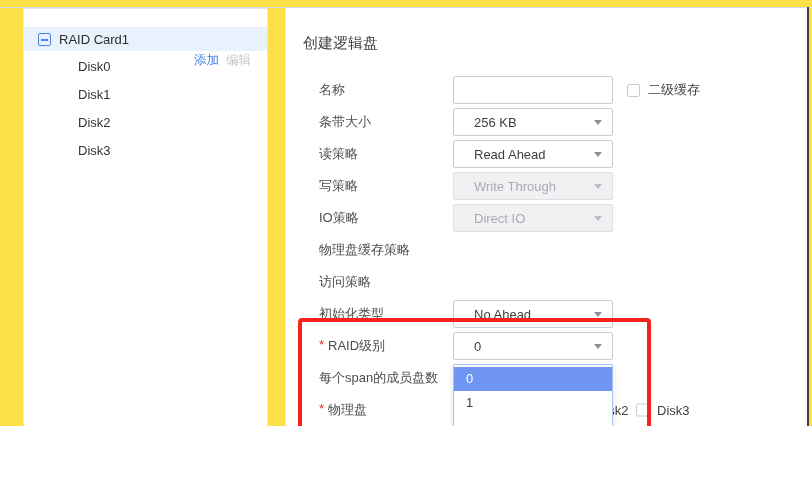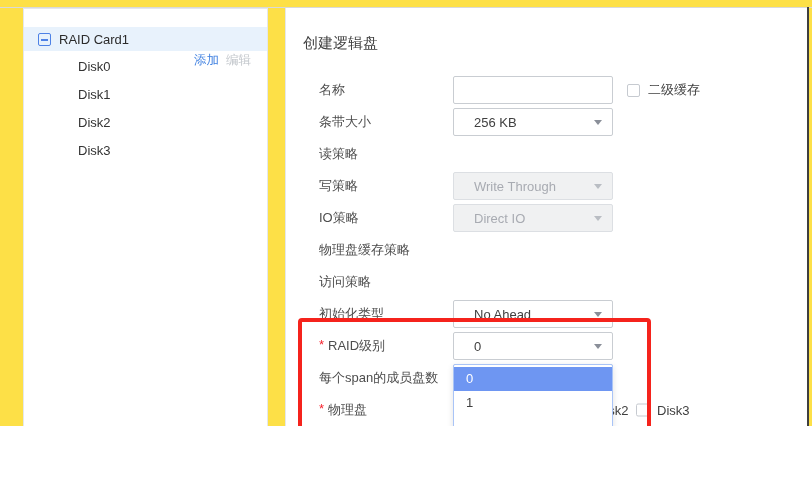--- a/index.html
+++ b/index.html
@@ -104,20 +104,24 @@
     <div class="row" style="top:100px">
       <span class="flabel">条带大小</span>
       <div class="box">
         <span class="sel-val">256 KB</span>
         <span class="caret"></span>
       </div>
     </div>
 
     <div class="row" style="top:132px">
       <span class="flabel">读策略</span>
+      <div class="box">
+        <span class="sel-val">Read Ahead</span>
+        <span class="caret"></span>
+      </div>
     </div>
 
     <div class="row" style="top:164px">
       <span class="flabel">写策略</span>
       <div class="box disabled">
         <span class="sel-val">Write Through</span>
         <span class="caret"></span>
       </div>
     </div>
 

